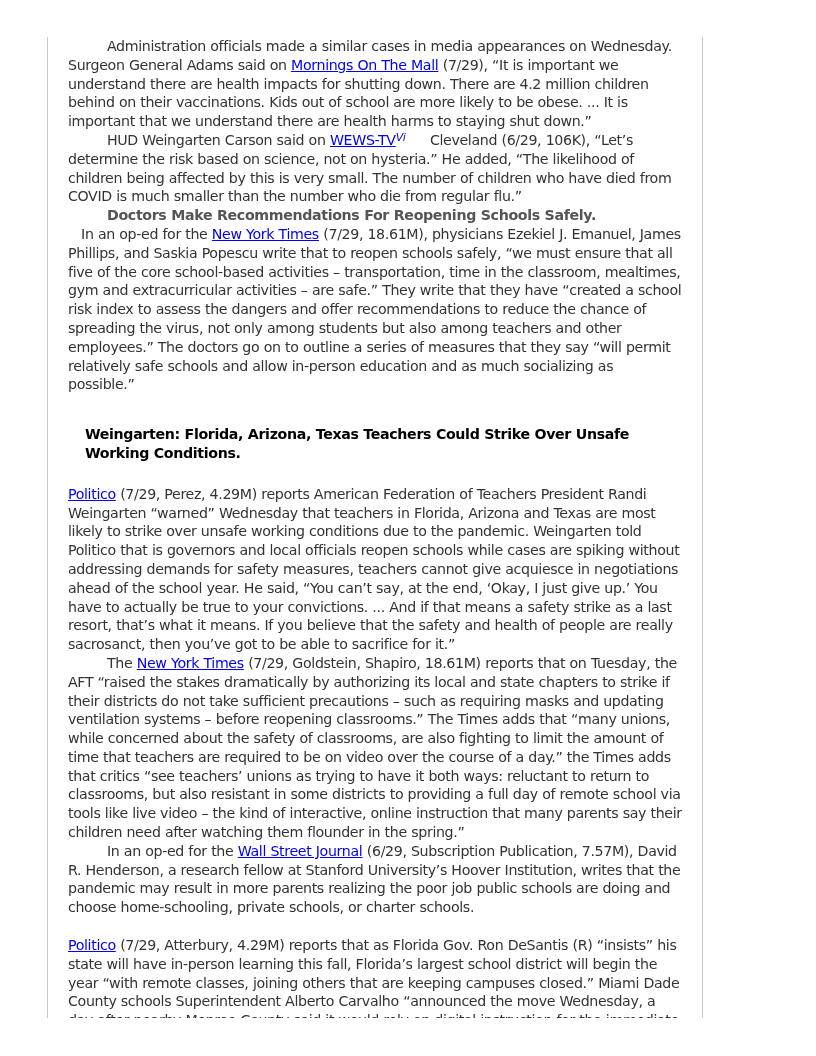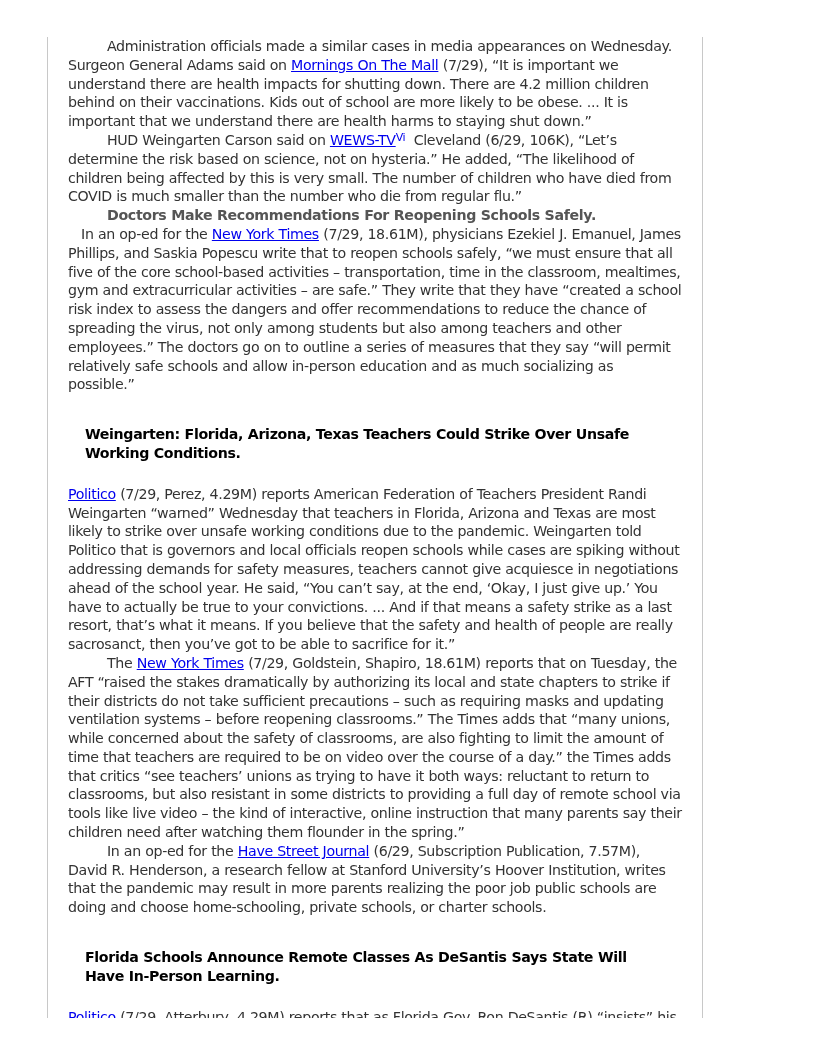--- a/index.html
+++ b/index.html
@@ -20,21 +20,21 @@
     font-family: "DejaVu Sans", sans-serif;
     font-size: 14.2px;
     line-height: 18.8px;
     color: #333333;
     letter-spacing: -0.35px;
     word-spacing: 0.2px;
   }
   p { margin: 0; }
   .indent { text-indent: 39px; }
   a { color: #0000ee; text-decoration: underline; }
-  sup.vi { font-size: 11px; color: #0000ee; vertical-align: 4px; line-height: 0; margin-right: 4px; }
+  sup.vi { font-size: 11px; color: #0000ee; vertical-align: 4px; line-height: 0; margin-right: 20px; font-style: italic; }
   .subhead { font-weight: bold; color: #555555; }
   h2 {
     margin: 17px;
     font-family: "DejaVu Sans", sans-serif;
     font-size: 14.2px;
     line-height: 18.8px;
     font-weight: bold;
     color: #000000;
     letter-spacing: -0.35px;
   }
@@ -55,23 +55,22 @@
 
     <div class="gap"></div>
 
     <h2>Weingarten: Florida, Arizona, Texas Teachers Could Strike Over Unsafe Working Conditions.</h2>
     <div class="gap-sm"></div>
 
     <p><a href="#">Politico</a><span> (7/29, Perez, 4.29M) reports American Federation of Teachers President Randi Weingarten “warned” Wednesday that teachers in Florida, Arizona and Texas are most likely to strike over unsafe working conditions due to the pandemic. Weingarten told Politico that is governors and local officials reopen schools while cases are spiking without addressing demands for safety measures, teachers cannot give acquiesce in negotiations ahead of the school year. He said, “You can’t say, at the end, ‘Okay, I just give up.’ You have to actually be true to your convictions. ... And if that means a safety strike as a last resort, that’s what it means. If you believe that the safety and health of people are really sacrosanct, then you’ve got to be able to sacrifice for it.”</span></p>
 
     <p class="indent"><span>The </span><a href="#">New York Times</a><span> (7/29, Goldstein, Shapiro, 18.61M) reports that on Tuesday, the AFT “raised the stakes dramatically by authorizing its local and state chapters to strike if their districts do not take sufficient precautions – such as requiring masks and updating ventilation systems – before reopening classrooms.” The Times adds that “many unions, while concerned about the safety of classrooms, are also fighting to limit the amount of time that teachers are required to be on video over the course of a day.” the Times adds that critics “see teachers’ unions as trying to have it both ways: reluctant to return to classrooms, but also resistant in some districts to providing a full day of remote school via tools like live video – the kind of interactive, online instruction that many parents say their children need after watching them flounder in the spring.”</span></p>
 
-    <p class="indent"><span>In an op-ed for the </span><a href="#">Have Street Journal</a><span> (6/29, Subscription Publication, 7.57M), David R. Henderson, a research fellow at Stanford University’s Hoover Institution, writes that the pandemic may result in more parents realizing the poor job public schools are doing and choose home-schooling, private schools, or charter schools.</span></p>
+    <p class="indent"><span>In an op-ed for the </span><a href="#">Wall Street Journal</a><span> (6/29, Subscription Publication, 7.57M), David R. Henderson, a research fellow at Stanford University’s Hoover Institution, writes that the pandemic may result in more parents realizing the poor job public schools are doing and choose home-schooling, private schools, or charter schools.</span></p>
 
     <div class="gap"></div>
 
-    <h2>Florida Schools Announce Remote Classes As DeSantis Says State Will Have In-Person Learning.</h2>
     <div class="gap-sm"></div>
 
     <p><a href="#">Politico</a><span> (7/29, Atterbury, 4.29M) reports that as Florida Gov. Ron DeSantis (R) “insists” his state will have in-person learning this fall, Florida’s largest school district will begin the year “with remote classes, joining others that are keeping campuses closed.” Miami Dade County schools Superintendent Alberto Carvalho “announced the move Wednesday, a day after nearby Monroe County said it would rely on digital instruction for the immediate future.” Schools in Broward</span></p>
 
   </div>
 </div>
 
 </body></html>

